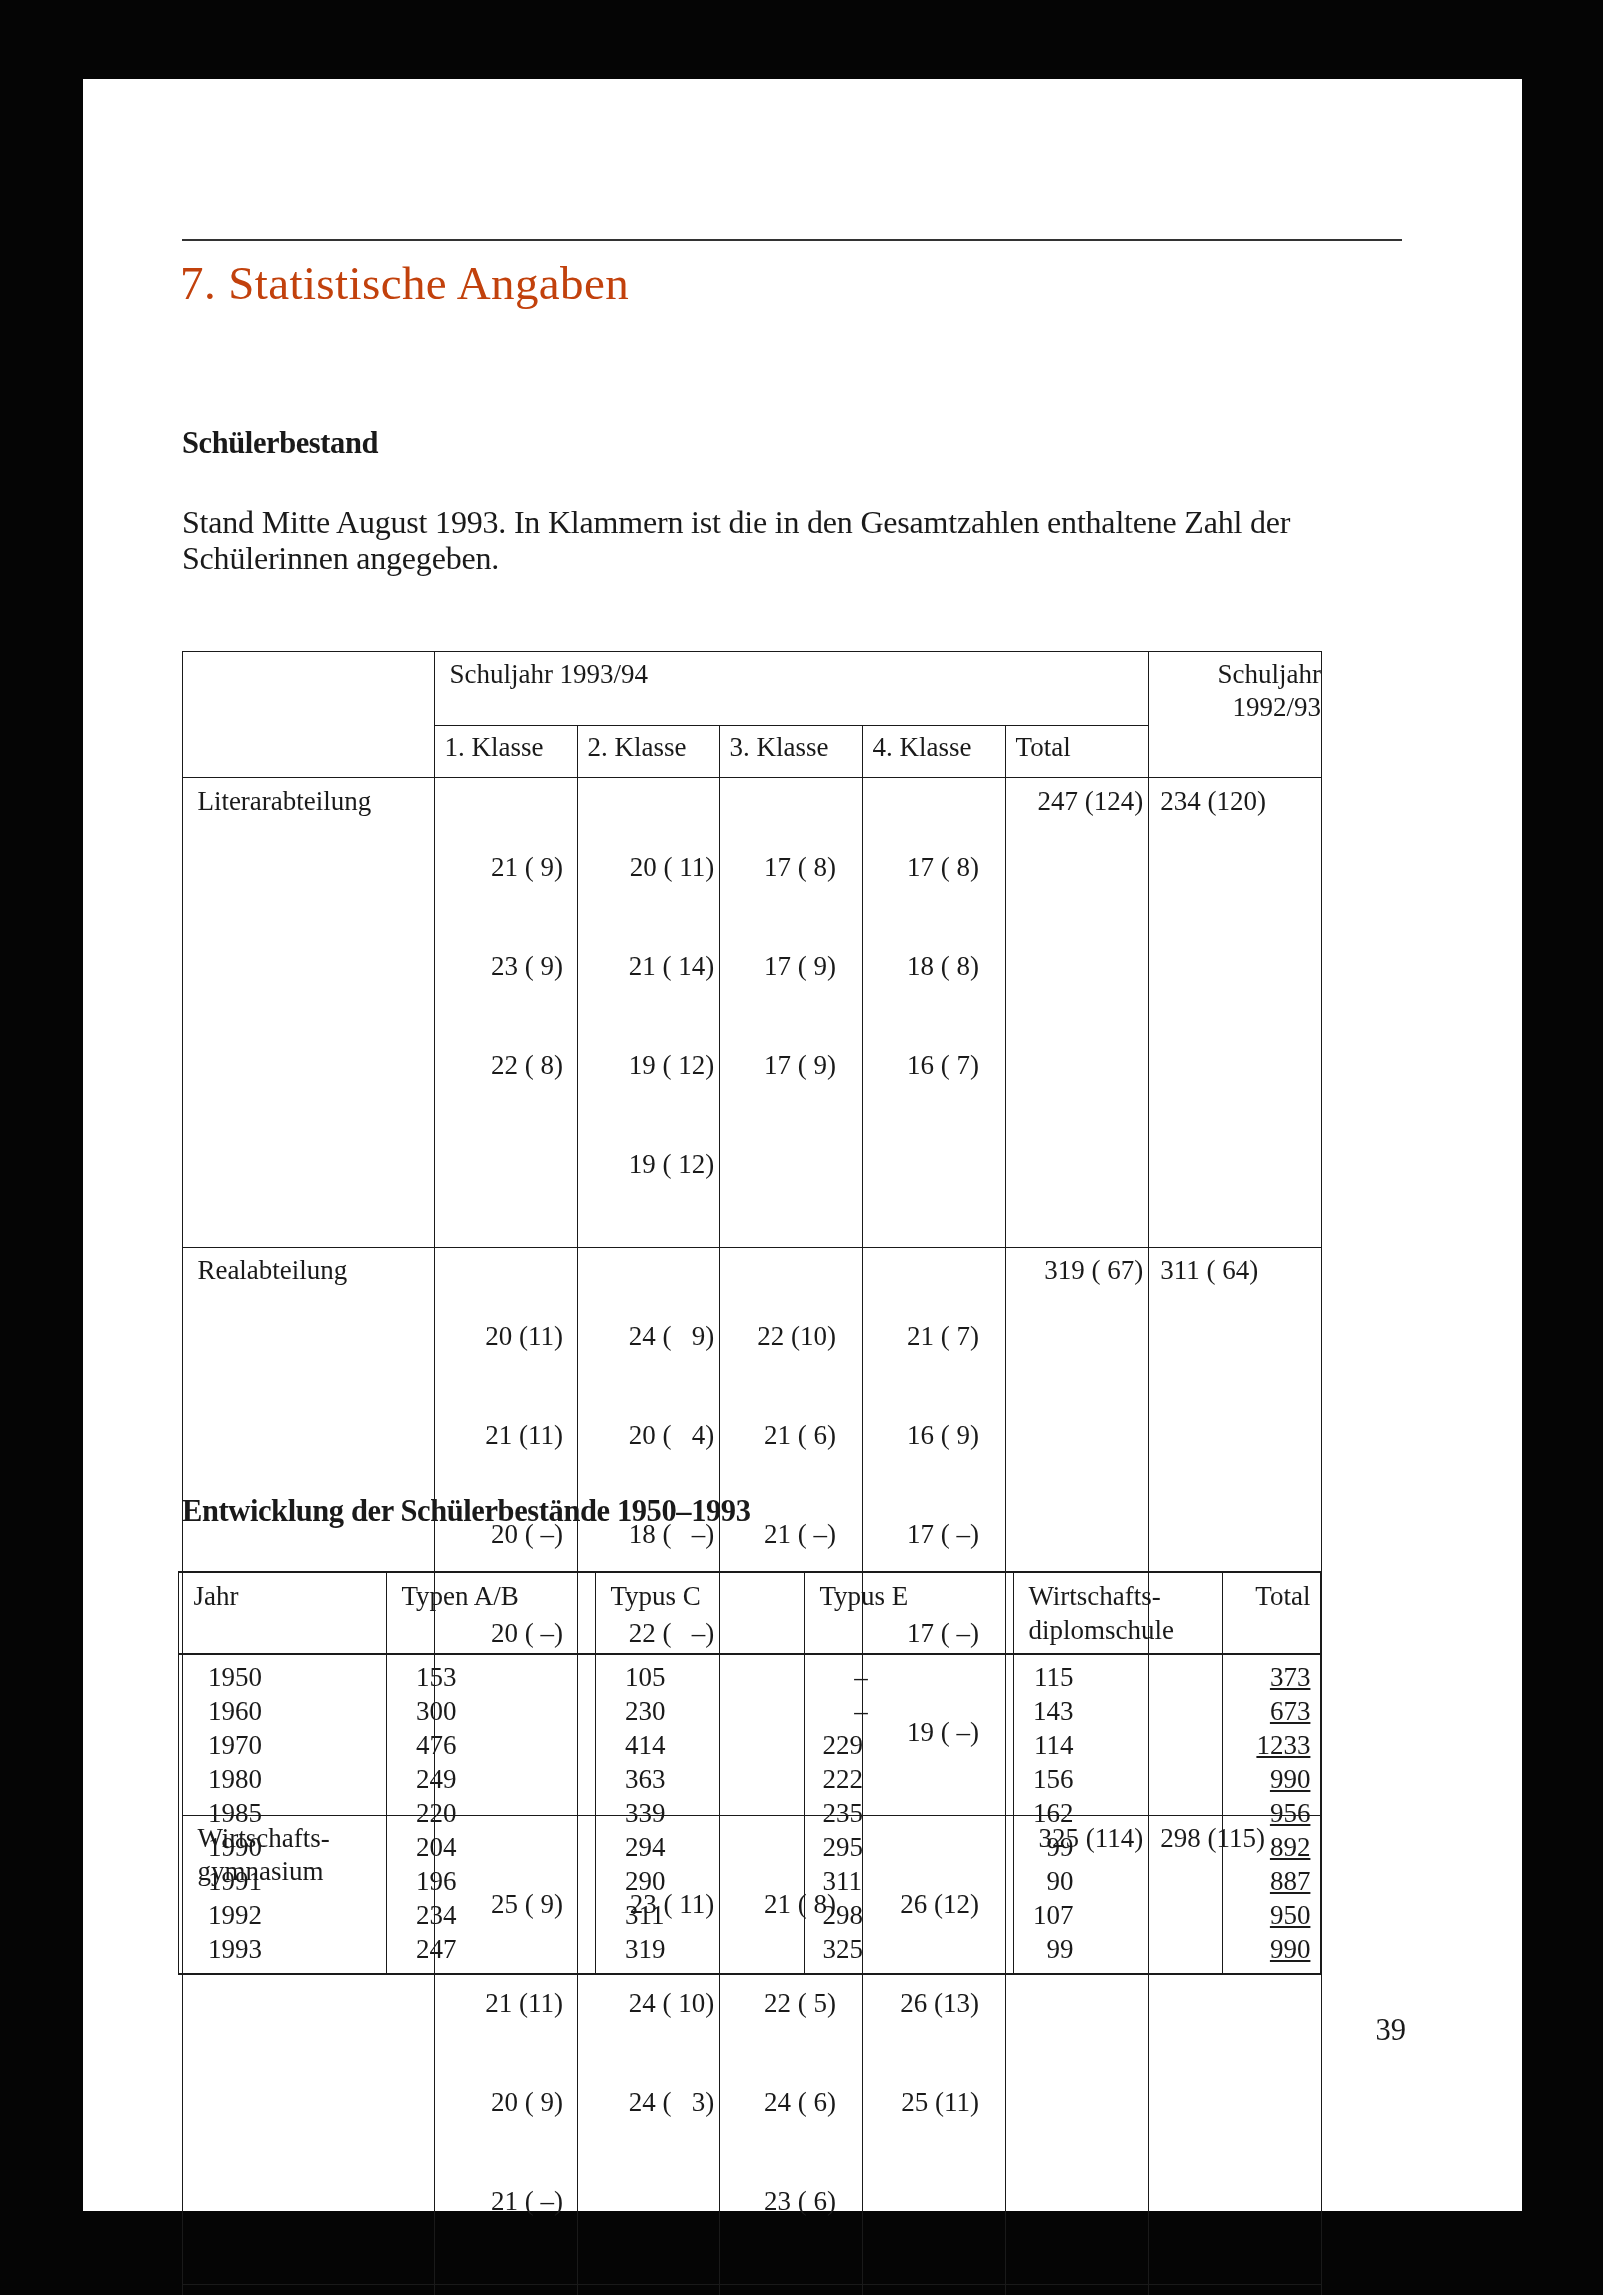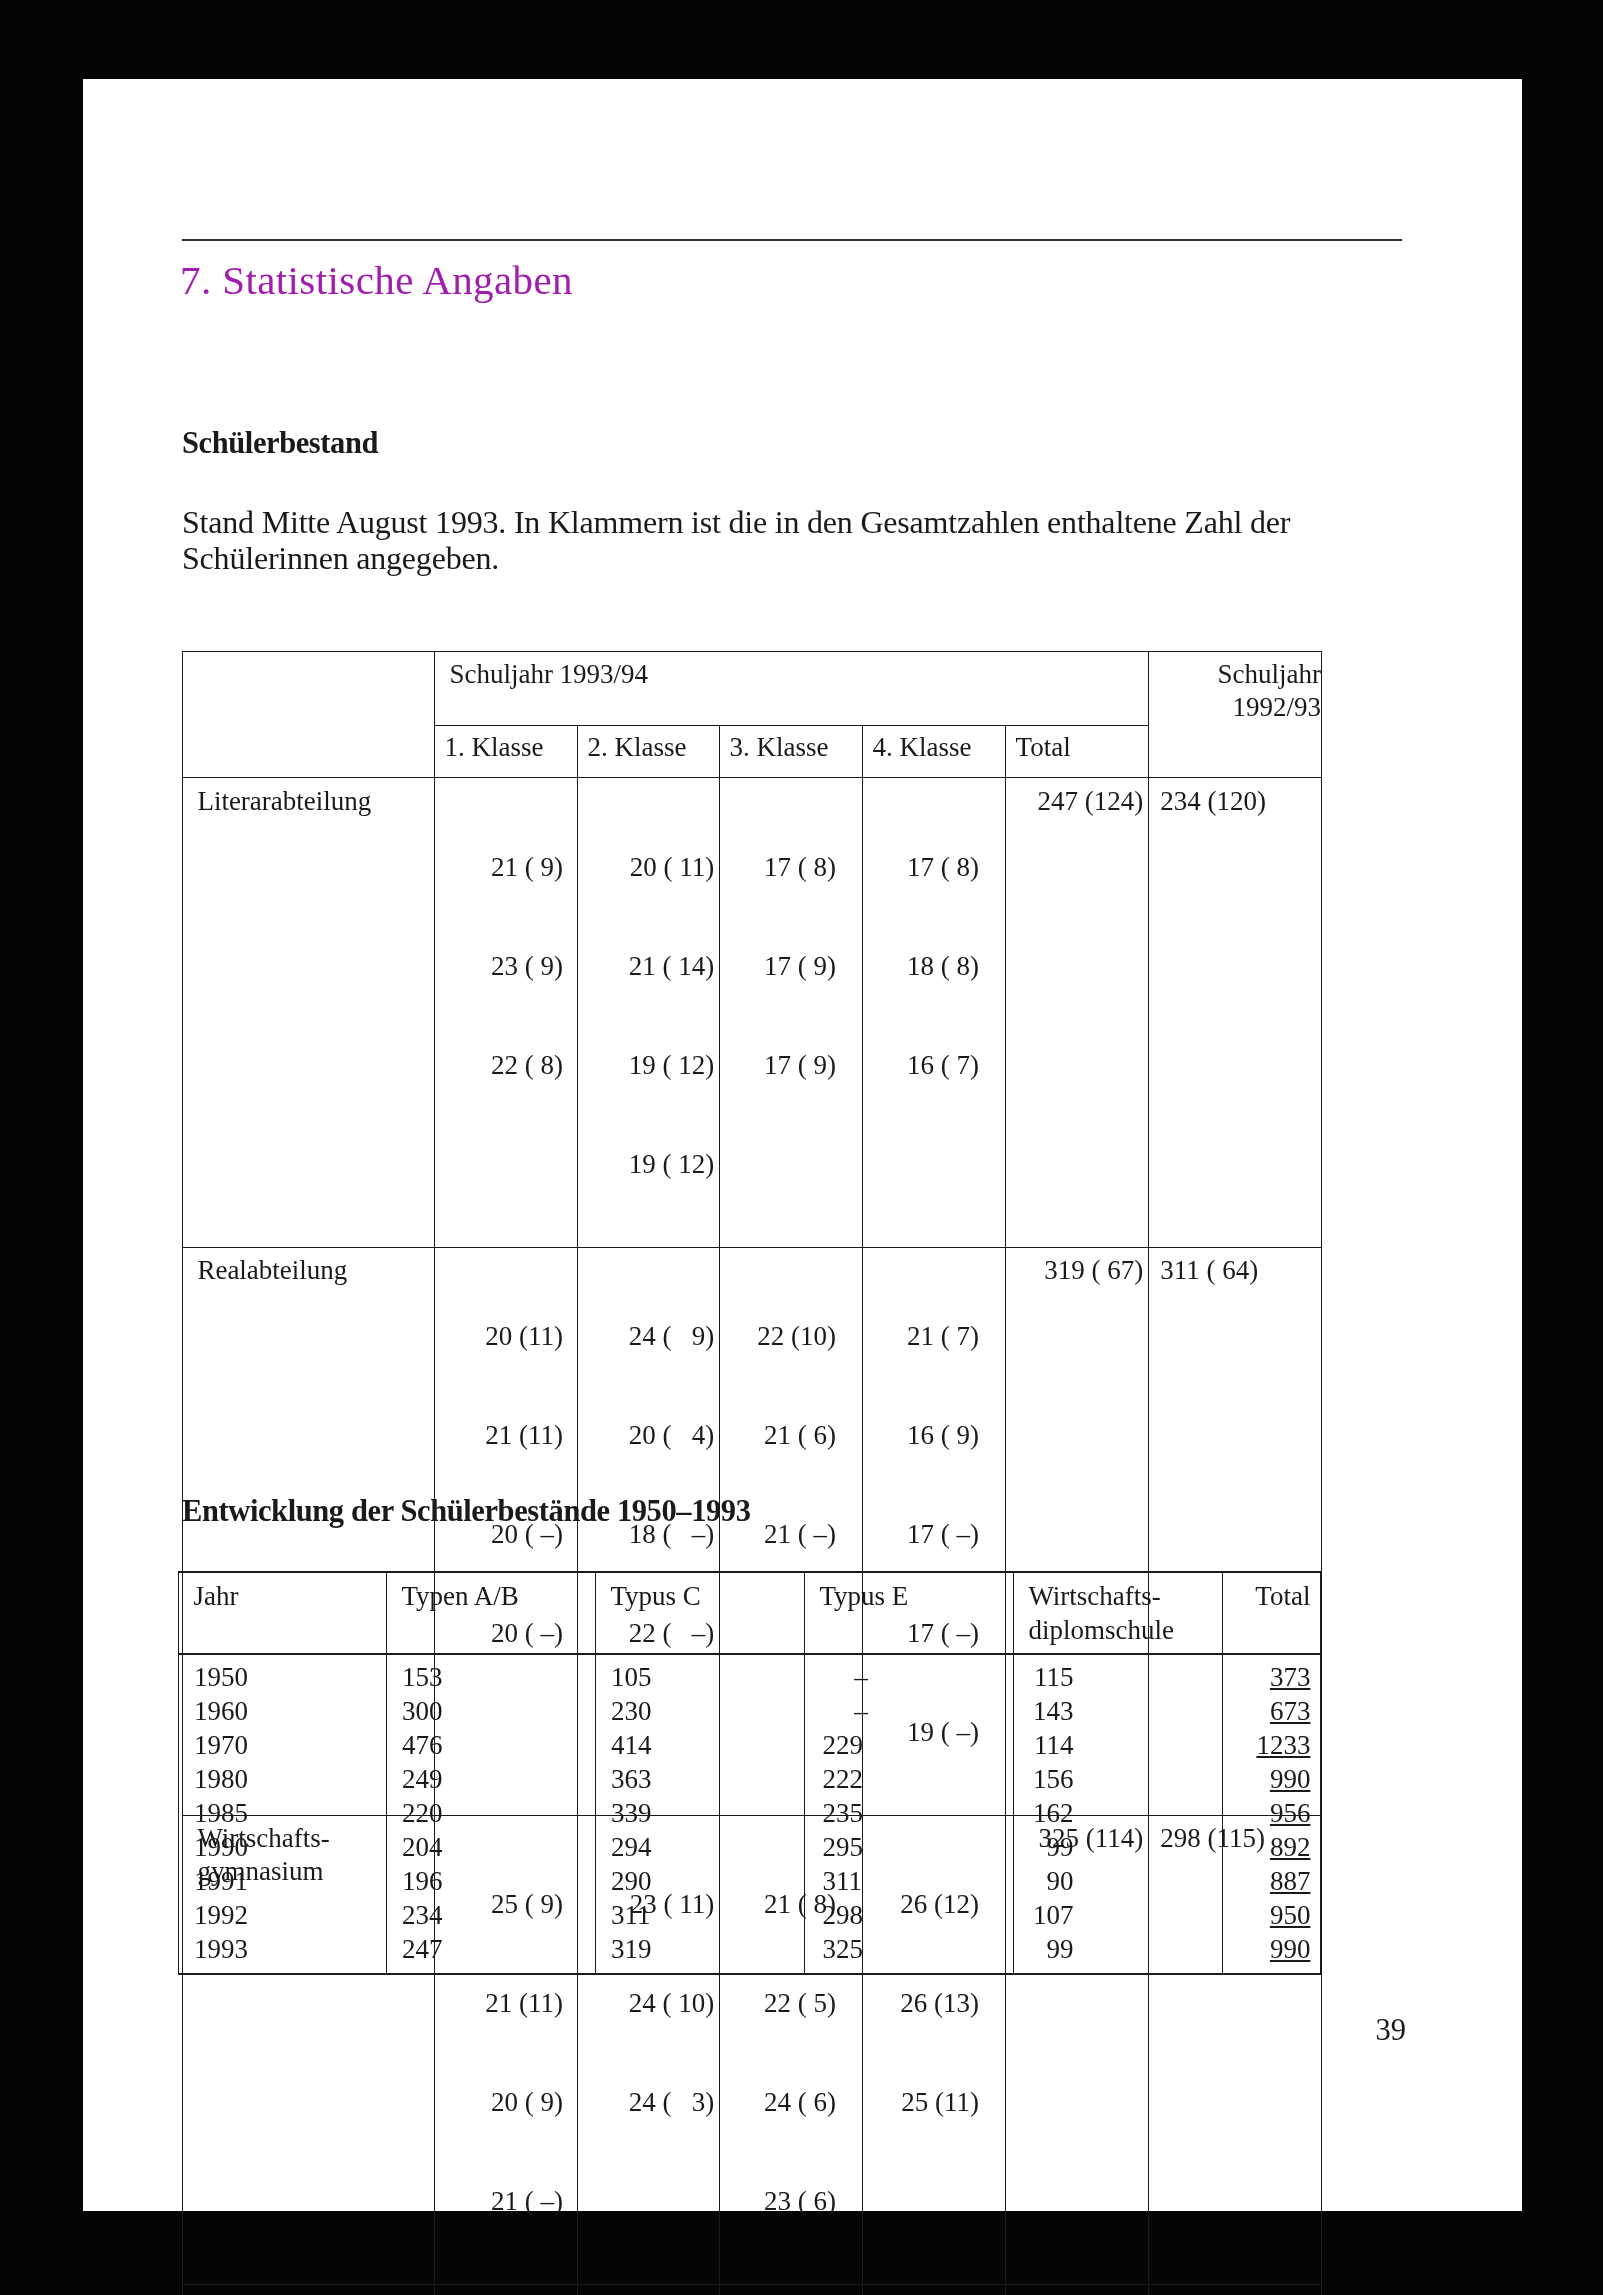--- a/index.html
+++ b/index.html
@@ -19,24 +19,24 @@
     }
     .rule {
       position: absolute;
       left: 99px; top: 160px;
       width: 1220px; height: 1.6px;
       background: #333;
     }
     .chapter-title {
       position: absolute;
       left: 97px; top: 181px;
-      font-size: 41px;
+      font-size: 47px;
       line-height: 1;
       letter-spacing: 0.4px;
-      color: #a21caf;
+      color: #c2410c;
       white-space: nowrap;
     }
     .section-title {
       position: absolute;
       left: 99px;
       font-weight: bold;
       font-size: 30.5px;
       line-height: 1;
       letter-spacing: -0.4px;
       white-space: nowrap;
@@ -92,21 +92,21 @@
     }
     .t2 thead th {
       border-top: 2.4px solid #1a1a1a;
       border-bottom: 2.4px solid #1a1a1a;
       height: 74px;
       text-align: left;
       padding: 6.4px 0 0 14.4px;
       line-height: 34px;
     }
     .t2 thead th.total-h { text-align: right; padding: 6.4px 9.6px 0 0; }
-    .t2 tbody td { padding-left: 15px; height: 34px; }
+    .t2 tbody td { padding-left: 29px; height: 34px; }
     .t2 tbody td.num-e { padding-left: 17.6px; }
     .t2 tbody td.num-w { text-align: left; padding-left: 17.6px; }
     .t2 tbody td.num-t { text-align: right; padding-right: 9.6px; padding-left: 0; text-decoration: underline; }
     .t2 tbody tr:first-child td { padding-top: 4.8px; }
     .t2 tbody tr:last-child td { border-bottom: 2.4px solid #1a1a1a; padding-bottom: 6.4px; }
     .dash-c { display: inline-block; width: 77px; text-align: center; }
     .pad99 { display: inline-block; width: 42px; text-align: right; }
 
     .page-number {
       position: absolute;

